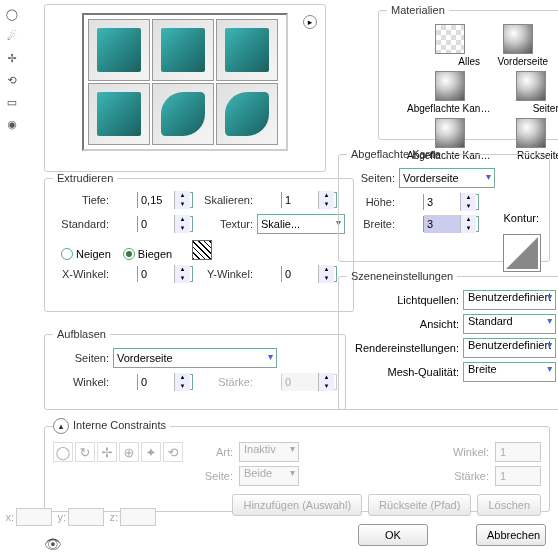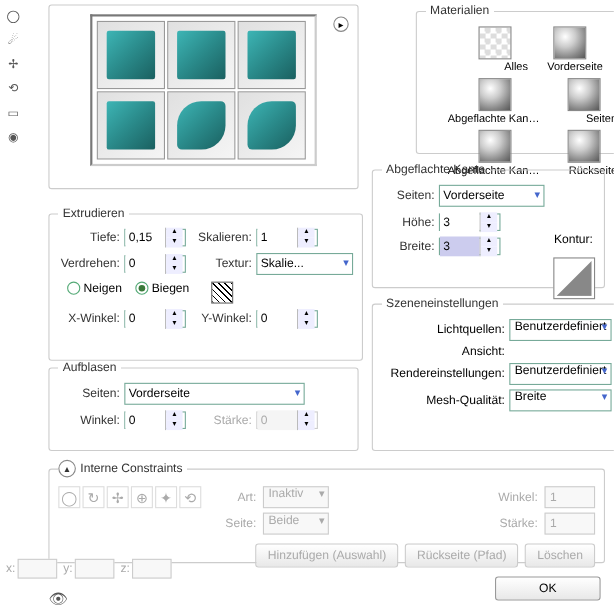--- a/index.html
+++ b/index.html
@@ -3,45 +3,45 @@
 <meta charset="utf-8">
 <style>
 * { box-sizing: border-box; margin: 0; padding: 0; font-family: Tahoma, Arial, sans-serif; font-size: 11px; }
 body { background: #fff; width: 558px; height: 556px; position: relative; }
 .sidebar { position: absolute; left: 2px; top: 4px; width: 24px; }
 .sidebar-icon { width: 20px; height: 20px; margin-bottom: 2px; display: flex; align-items: center; justify-content: center; color: #555; }
 fieldset { border: 1px solid #ccc; border-radius: 3px; margin: 0; padding: 8px; position: absolute; }
 legend { padding: 0 4px; color: #333; }
 .fs-presets { left: 44px; top: 4px; width: 282px; height: 168px; }
 .fs-materials { left: 338px; top: 4px; width: 212px; height: 136px; margin-left: 40px; }
-.fs-extrude { left: 44px; top: 188px; width: 282px; height: 140px; }
+.fs-extrude { left: 44px; top: 172px; width: 282px; height: 140px; }
 .fs-bevel { left: 338px; top: 148px; width: 212px; height: 114px; }
 .fs-inflate { left: 44px; top: 328px; width: 282px; height: 82px; }
 .fs-scene { left: 338px; top: 270px; width: 212px; height: 140px; }
 .fs-constraints { left: 44px; top: 418px; width: 506px; height: 94px; }
 .preset-grid { display: grid; grid-template-columns: repeat(3, 62px); grid-template-rows: repeat(2, 62px); gap: 2px; border: 2px inset #ccc; padding: 4px; background: #fff; margin: 0 auto; width: 206px; }
 .preset-thumb { background: linear-gradient(135deg, #e0e0e0 0%, #f5f5f5 100%); border: 1px solid #999; position: relative; overflow: hidden; }
 .preset-thumb::after { content: ''; position: absolute; inset: 8px; background: linear-gradient(135deg, #3db5b5 0%, #2a8a8a 50%, #1a6060 100%); border-radius: 2px; }
 .preset-thumb.curved::after { border-radius: 50% 10% 50% 10%; }
 .arrow-btn { position: absolute; right: 8px; top: 10px; width: 14px; height: 14px; border: 1px solid #888; border-radius: 50%; background: #fff; font-size: 9px; text-align: center; line-height: 12px; cursor: pointer; }
 .materials { display: flex; flex-wrap: wrap; gap: 4px 8px; justify-content: center; }
 .mat-item { text-align: right; width: 60px; }
 .mat-swatch { width: 30px; height: 30px; border: 1px solid #888; margin: 0 auto 2px; background: radial-gradient(circle at 35% 30%, #fff 0%, #ccc 35%, #888 70%, #555 100%); }
 .mat-swatch.checker { background: repeating-conic-gradient(#ddd 0 25%, #fff 0 50%) 0 0/10px 10px; }
 .mat-label { font-size: 10px; white-space: nowrap; overflow: hidden; text-overflow: ellipsis; }
 .row { display: flex; align-items: center; gap: 4px; margin-bottom: 6px; }
 .lbl { text-align: right; width: 56px; color: #333; }
-.spinner { display: flex; align-items: center; border: 1px solid #7a9; background: #fff; height: 16px; width: 56px; position: relative; }
+.spinner { display: flex; align-items: center; border: 1px solid #7a9; background: #fff; height: 16px; width: 56px; position: relative; margin-left: 24px; }
 .spinner input { border: none; width: 36px; padding: 0 3px; outline: none; height: 18px; }
 .spinner .sp-btns { width: 16px; display: flex; flex-direction: column; border-left: 1px solid #bbb; }
 .spinner .sp-btns span { height: 9px; font-size: 7px; text-align: center; line-height: 8px; background: #eef; cursor: pointer; }
 .combo { border: 1px solid #7a9; background: #fff; height: 20px; display: flex; align-items: center; padding: 0 3px; position: relative; min-width: 88px; }
 .combo::after { content: '▾'; position: absolute; right: 3px; top: 2px; color: #4466cc; font-size: 10px; }
 .combo.wide { width: 164px; }
-.radio-row { display: flex; align-items: flex-start; gap: 12px; }
+.radio-row { display: flex; align-items: flex-end; gap: 12px; }
 .radio-item { display: flex; align-items: center; gap: 3px; }
 .radio { width: 12px; height: 12px; border: 1px solid #5a7; border-radius: 50%; background: #fff; position: relative; }
 .radio.checked::after { content: ''; position: absolute; inset: 2px; background: #3a7a3a; border-radius: 50%; }
 .pattern-icon { width: 20px; height: 20px; border: 1px solid #666; margin-left: 8px; background-image: repeating-linear-gradient(45deg,#000 0 1px,transparent 1px 4px); }
 .scene-row { display: flex; align-items: center; gap: 4px; margin-bottom: 4px; }
 .scene-lbl { width: 112px; text-align: right; }
 .scene-combo { border: 1px solid #7a9; background: #fff; height: 20px; flex: 1; padding: 0 4px; position: relative; }
 .scene-combo::after { content: '▾'; position: absolute; right: 3px; color: #4466cc; font-size: 10px; }
 .kontur-box { width: 38px; height: 38px; border: 1px solid #888; background: #fff; position: absolute; right: 8px; top: 74px; }
 .kontur-box::after { content: ''; position: absolute; inset: 2px; background: linear-gradient(135deg, transparent 0%, transparent 40%, #888 40%, #888 100%); clip-path: polygon(0 100%, 100% 100%, 100% 0); }
@@ -49,21 +49,21 @@
 .ci { width: 20px; height: 20px; border: 1px solid #ddd; display: flex; align-items: center; justify-content: center; color: #aaa; font-size: 13px; }
 .c-row { display: flex; align-items: center; gap: 6px; margin-bottom: 4px; }
 .c-lbl { width: 30px; text-align: right; color: #aaa; }
 .c-combo, .c-spin { border: 1px solid #ccc; color: #aaa; height: 20px; padding: 0 4px; position: relative; background: #f8f8f8; }
 .c-combo { width: 60px; }
 .c-combo::after { content: '▾'; position: absolute; right: 3px; color: #aaa; font-size: 10px; }
 .c-spin { width: 46px; display: flex; align-items: center; }
 .btn { border: 1px solid #999; background: linear-gradient(#fff, #e8e8e8); height: 22px; padding: 0 10px; border-radius: 3px; cursor: pointer; }
 .btn:disabled { color: #aaa; border-color: #ccc; cursor: default; }
 .ok-cancel { position: absolute; bottom: 10px; right: 12px; display: flex; gap: 8px; }
-.ok-cancel .btn { width: 96px; margin-left: 40px; }
+.ok-cancel .btn { width: 70px; margin-left: 40px; }
 .expand-icon { width: 16px; height: 16px; border: 1px solid #888; border-radius: 50%; background: #fff; display: inline-flex; align-items: center; justify-content: center; font-size: 9px; margin-left: -4px; margin-right: 4px; }
 .coord-row { position: absolute; left: 2px; bottom: 30px; display: flex; align-items: center; gap: 2px; }
 .coord-lbl { color: #aaa; width: 12px; text-align: right; }
 .coord-in { border: 1px solid #ccc; width: 36px; height: 18px; background: #f8f8f8; }
 .eye-icon { position: absolute; left: 44px; bottom: 8px; width: 18px; height: 12px; font-size: 14px; color: #555; }
 </style>
 </head>
 <body>
 
 <div class="sidebar">
@@ -131,21 +131,21 @@
     <span class="lbl">Skalieren:</span>
     <div class="spinner">
         <input value="1" style="">
         <div class="sp-btns">
           <span>▴</span>
           <span>▾</span>
         </div>
       </div>
   </div>
   <div class="row">
-    <span class="lbl">Verdrehen:</span>
+    <span class="lbl">Standard:</span>
     <div class="spinner">
         <input value="0" style="">
         <div class="sp-btns">
           <span>▴</span>
           <span>▾</span>
         </div>
       </div>
     <span class="lbl">Textur:</span>
     <div class="combo" style="width:60px">
         <span>Skalie...</span>
@@ -243,20 +243,21 @@
 </fieldset>
 
 <fieldset class="fs-scene">
   <legend>Szeneneinstellungen</legend>
   <div class="scene-row">
       <span class="scene-lbl">Lichtquellen:</span>
       <div class="scene-combo"><span>Benutzerdefiniert</span></div>
     </div>
   <div class="scene-row">
       <span class="scene-lbl">Ansicht:</span>
+      <div class="scene-combo"><span>Standard</span></div>
     </div>
   <div class="scene-row">
       <span class="scene-lbl">Rendereinstellungen:</span>
       <div class="scene-combo"><span>Benutzerdefiniert</span></div>
     </div>
   <div class="scene-row">
       <span class="scene-lbl">Mesh-Qualität:</span>
       <div class="scene-combo"><span>Breite</span></div>
     </div>
 </fieldset>
@@ -312,13 +313,14 @@
   <span class="coord-lbl">y:</span>
     <input class="coord-in" disabled="" style="">
   <span class="coord-lbl">z:</span>
     <input class="coord-in" disabled="" style="">
 </div>
 
 <div class="eye-icon">👁</div>
 
 <div class="ok-cancel">
   <button class="btn">OK</button>
+  <button class="btn">Abbrechen</button>
 </div>
 
 </body></html>

